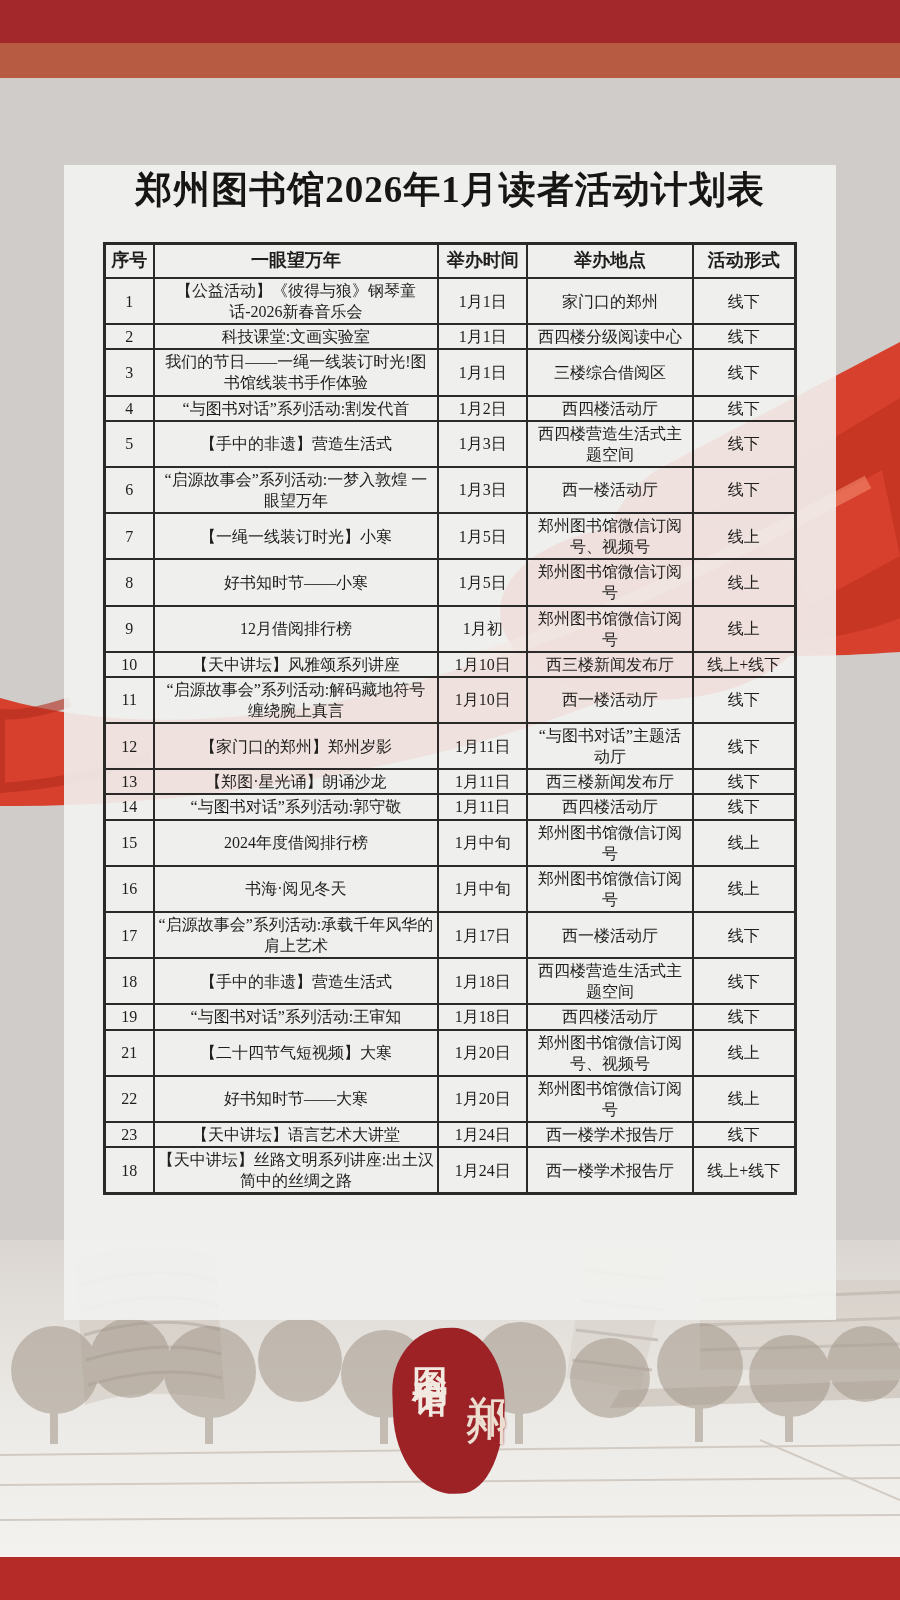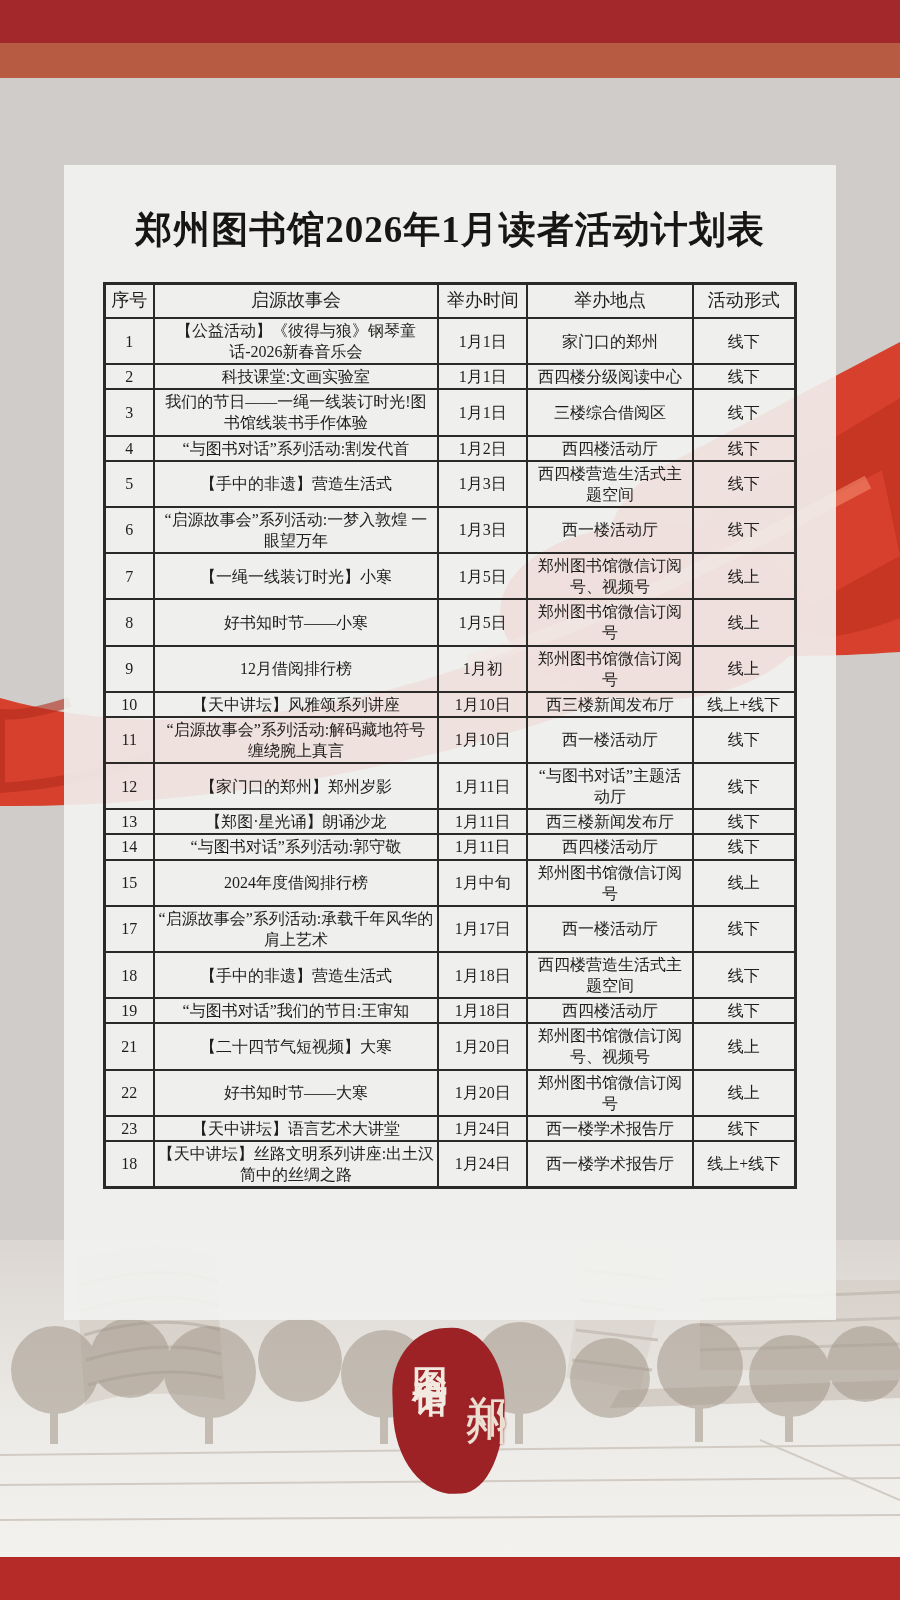--- a/index.html
+++ b/index.html
@@ -16,36 +16,36 @@
 
   .art{position:absolute;left:0;top:0;z-index:1;}
 
   
   .photo{position:absolute;left:0;top:1240px;width:900px;height:317px;z-index:1;}
 
   
   .card{
     position:absolute;left:64px;top:165px;width:772px;height:1155px;
     background:rgba(242,243,241,0.90);
-    z-index:2;box-sizing:border-box;padding-top:40px;
+    z-index:2;box-sizing:border-box;
   }
   .title{
     text-align:center;font-size:37px;font-weight:bold;letter-spacing:1px;
     color:#171614;margin:0 10px;
   }
   table.schedule{
     width:694px;margin:27px auto 0;border-collapse:collapse;table-layout:fixed;
     border:3px solid #2b2a28;
     font-size:16px;line-height:1.32;
   }
   table.schedule th,table.schedule td{
     border:2px solid #2b2a28;text-align:center;vertical-align:middle;
     padding:1px 3px;overflow:hidden;
   }
-  table.schedule th{font-size:18px;font-weight:normal;height:28px;padding:2px 2px;}
+  table.schedule th{font-size:18px;font-weight:bold;height:28px;padding:2px 2px;}
   td.num{font-family:"Liberation Serif","DejaVu Serif",serif;}
 
   
   .seal{position:absolute;left:393px;top:1328px;width:120px;height:170px;z-index:3;}
   .seal-blob{
     position:absolute;left:0;top:0;width:112px;height:166px;background:#9c2226;
     border-radius:52% 48% 44% 56% / 40% 46% 60% 52%;
     transform:rotate(-2deg);
   }
   .seal-inner{
@@ -136,21 +136,21 @@
     <colgroup>
       <col style="width:7.1%">
         <col style="width:41.2%">
         <col style="width:12.9%">
       <col style="width:23.9%">
         <col style="width:14.9%">
     </colgroup>
     <thead>
       <tr>
         <th>序号</th>
-        <th>启源故事会</th>
+        <th>一眼望万年</th>
         <th>举办时间</th>
         <th>举办地点</th>
         <th>活动形式</th>
       </tr>
     </thead>
     <tbody>
 
         <tr>
           <td class="num">1</td>
           <td>【公益活动】《彼得与狼》钢琴童话-2026新春音乐会</td>
@@ -264,40 +264,47 @@
         </tr>
 
         <tr>
           <td class="num">15</td>
           <td>2024年度借阅排行榜</td>
           <td>1月中旬</td>
           <td>郑州图书馆微信订阅号</td>
           <td>线上</td>
         </tr>
 
+        <tr>
+          <td class="num">16</td>
+          <td>书海·阅见冬天</td>
+          <td>1月中旬</td>
+          <td>郑州图书馆微信订阅号</td>
+          <td>线上</td>
+        </tr>
 
         <tr>
           <td class="num">17</td>
           <td>“启源故事会”系列活动:承载千年风华的肩上艺术</td>
           <td>1月17日</td>
           <td>西一楼活动厅</td>
           <td>线下</td>
         </tr>
 
         <tr>
           <td class="num">18</td>
           <td>【手中的非遗】营造生活式</td>
           <td>1月18日</td>
           <td>西四楼营造生活式主题空间</td>
           <td>线下</td>
         </tr>
 
         <tr>
           <td class="num">19</td>
-          <td>“与图书对话”我们的节日:王审知</td>
+          <td>“与图书对话”系列活动:王审知</td>
           <td>1月18日</td>
           <td>西四楼活动厅</td>
           <td>线下</td>
         </tr>
 
 
         <tr>
           <td class="num">21</td>
           <td>【二十四节气短视频】大寒</td>
           <td>1月20日</td>

